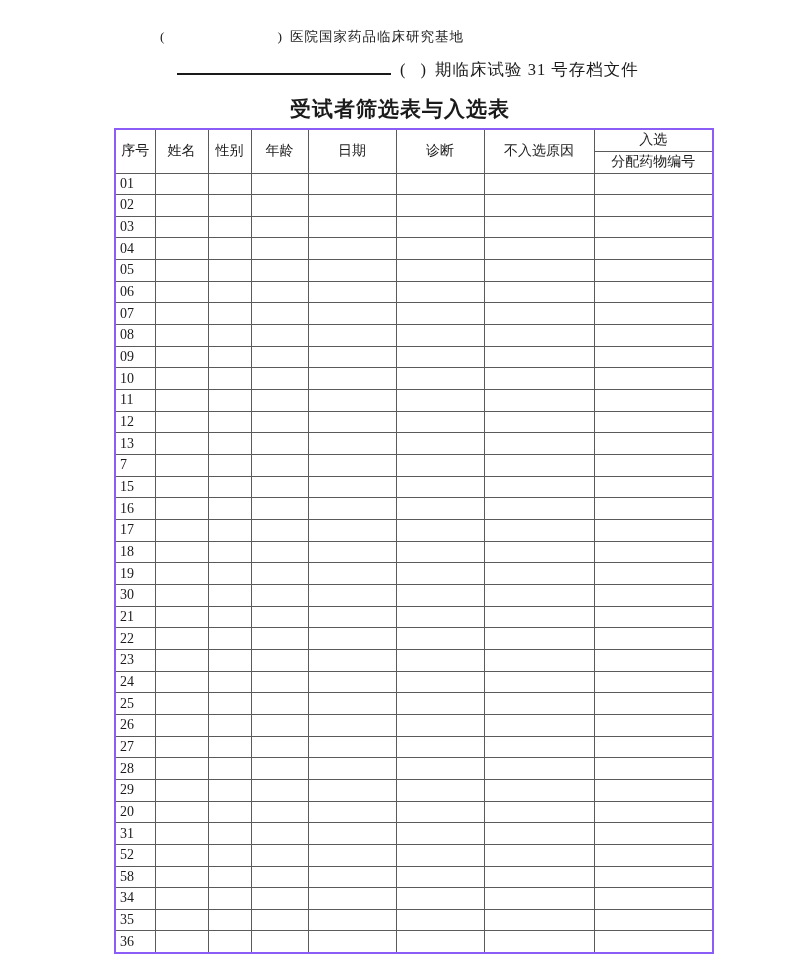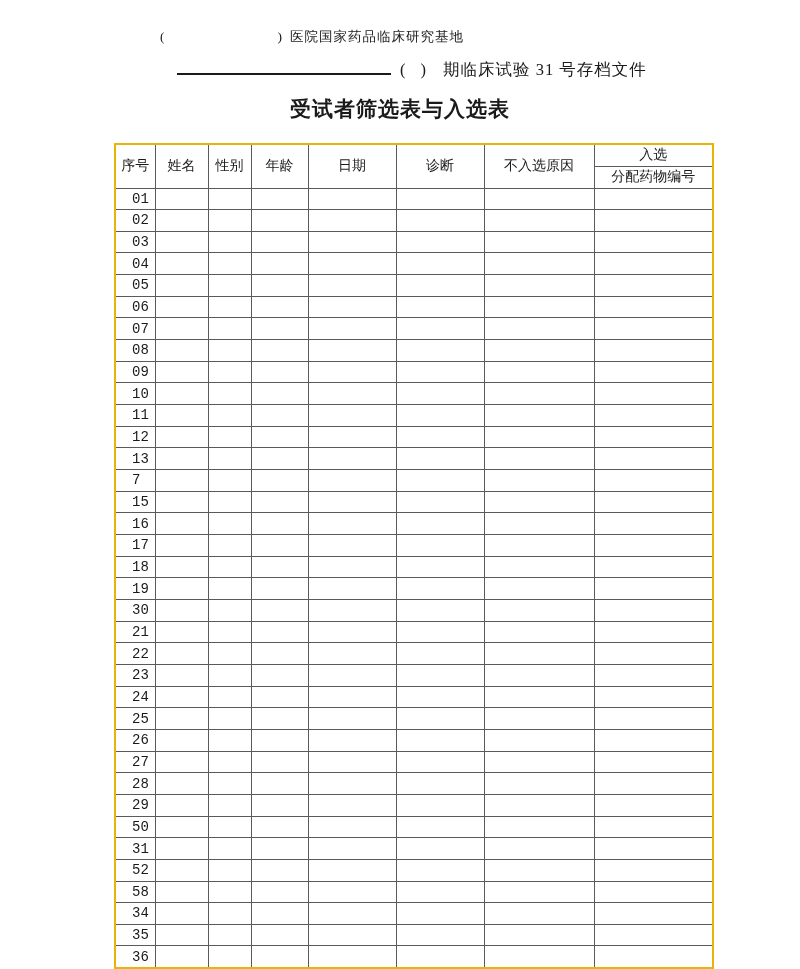--- a/index.html
+++ b/index.html
@@ -46,59 +46,58 @@
     width: 214px;
     height: 17px;
     border-bottom: 2px solid #1a1a1a;
     vertical-align: baseline;
     margin-right: 9px;
   }
   .hdr-line2 .paren-gap {
     display: inline-block;
     width: 14px;
   }
-  .hdr-line2 .after-paren { margin-left: 16px; }
+  .hdr-line2 .after-paren { margin-left: 8px; }
 
   .doc-title {
     position: absolute;
     left: 0; top: 95px;
     width: 800px;
     text-align: center;
     font-size: 21px;
     font-weight: 700;
     letter-spacing: 1px;
   }
 
   
   table.screening {
     position: absolute;
-    left: 114px; top: 143px;
+    left: 114px; top: 128px;
     width: 598px;
     border-collapse: collapse;
     table-layout: fixed;
-    border: 2px solid #eab308;
+    border: 2px solid #8b5cf6;
   }
   table.screening th,
   table.screening td {
     border: 1px solid #5a5a5a;
     padding: 0;
     font-size: 14px;
     font-weight: 400;
     text-align: center;
     vertical-align: middle;
     overflow: hidden;
     white-space: nowrap;
   }
   thead tr { height: 22px; }
   tbody tr { height: 21.66px; }
   tbody td.row-no {
     text-align: left;
-    padding-left: 16px;
+    padding-left: 4px;
     font-size: 14px;
-    font-family: Liberation Mono, monospace;
   }
 </style>
 </head>
 <body>
 
 <div class="page">
 
   <div class="hdr-line1">
     <span>(</span><span class="gap"></span><span>)</span><span class="after-paren">医院国家药品临床研究基地</span>
   </div>
@@ -420,21 +419,21 @@
           <td class="row-no">29</td>
           <td></td>
           <td></td>
           <td></td>
           <td></td>
           <td></td>
           <td></td>
           <td></td>
         </tr>
         <tr>
-          <td class="row-no">50</td>
+          <td class="row-no">20</td>
           <td></td>
           <td></td>
           <td></td>
           <td></td>
           <td></td>
           <td></td>
           <td></td>
         </tr>
         <tr>
           <td class="row-no">31</td>

